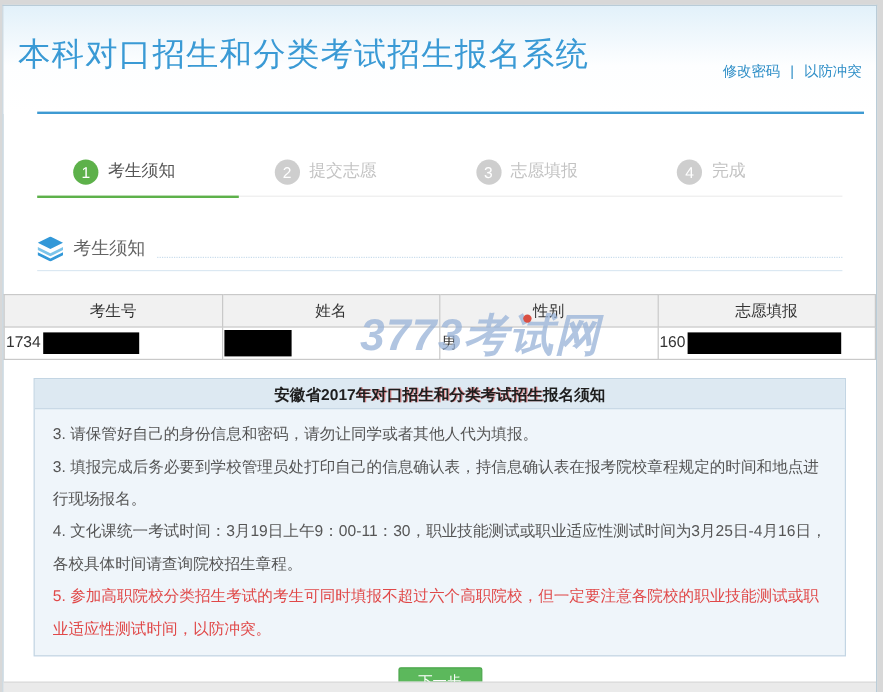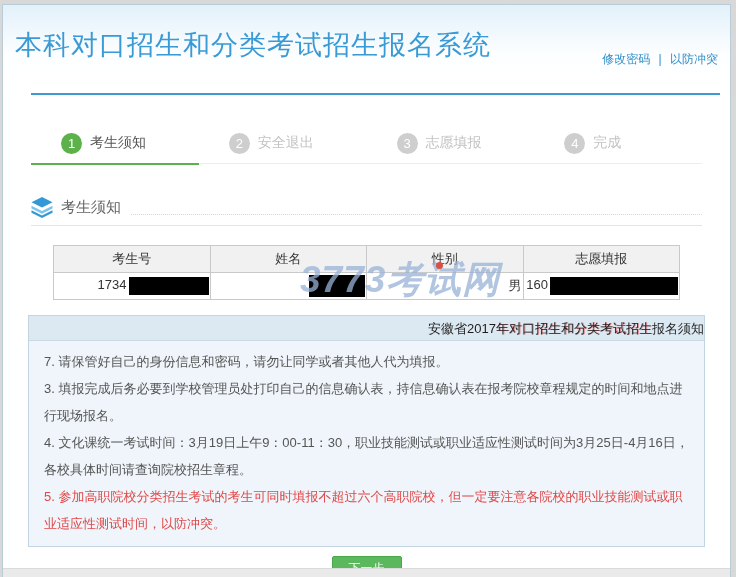--- a/index.html
+++ b/index.html
@@ -31,33 +31,33 @@
   .step.active .step-circle { background:#5db14a; }
   .step-label { margin-left:8px; font-size:14px; color:#c3c3c3; }
   .step.active .step-label { color:#555; }
   
   .section-head { display:flex; align-items:center; margin:30px 28px 0; height:26px; }
   .layers-icon { width:22px; height:21px; flex:none; }
   .section-title { margin-left:8px; font-size:15px; color:#646464; }
   .dotlead { flex:1; border-bottom:1px dotted #c9dcec; margin-left:10px; align-self:flex-end; margin-bottom:5px; }
   .section-rule { margin:5px 28px 0; border-bottom:1px solid #dbe8f2; }
   
-  .info-table { width:627px; margin:19px auto 0; border-collapse:collapse; table-layout:fixed; }
+  .info-table { width:727px; margin:19px auto 0; border-collapse:collapse; table-layout:fixed; }
   .info-table th { background:#f1f1f1; border:1px solid #c9c9c9; height:27px;
     font-size:13px; font-weight:normal; color:#333; text-align:center; }
   .info-table td { border:1px solid #c9c9c9; height:27px; background:#fff;
-    font-size:13px; color:#333; text-align:right; vertical-align:middle; }
+    font-size:13px; color:#333; text-align:left; vertical-align:middle; }
   .redact { display:inline-block; background:#000; vertical-align:middle; }
   .r1 { width:80px; height:18px; margin-left:2px; }
   .r2 { width:56px; height:22px; }
   .r3 { width:128px; height:18px; margin-left:2px; }
   
   .notice-box { margin:15px 25px 0; border:1px solid #c3d5e3; background:#eff5fa; }
   .notice-title { height:25px; line-height:25px; background:#dde9f2; border-bottom:1px solid #c9d9e6;
-    text-align:right; font-size:13px; font-weight:normal; color:#1e1e1e; }
+    text-align:center; font-size:13px; font-weight:bold; color:#1e1e1e; }
   .redfringe { text-shadow:1px 0 0 rgba(221,57,57,0.55); }
   .notice-body { padding:7px 15px 9px; font-size:13px; line-height:27px; color:#555; }
   .notice-body p { margin:0; }
   .notice-body p.red { color:#e04848; }
   
   .next-btn { display:block; margin:9px auto 0; width:70px; height:24px;
     background:#5cb85c; border:1px solid #4ca64c; border-radius:2px;
     color:#fff; font-size:12px; cursor:pointer; font-family:inherit; }
   .footer-strip { position:absolute; left:0; right:0; bottom:0; height:9px;
     background:#eaeaea; border-top:1px solid #dadada; }
@@ -82,21 +82,21 @@
     <div class="header-rule"></div>
   </div>
 
   <div class="steps">
     <div class="step active">
       <span class="step-circle">1</span>
       <span class="step-label">考生须知</span>
     </div>
     <div class="step">
       <span class="step-circle">2</span>
-      <span class="step-label">安全退出</span>
+      <span class="step-label">提交志愿</span>
     </div>
     <div class="step">
       <span class="step-circle">3</span>
       <span class="step-label">志愿填报</span>
     </div>
     <div class="step">
       <span class="step-circle">4</span>
       <span class="step-label">完成</span>
     </div>
   </div>
@@ -131,21 +131,21 @@
         <td><span>160</span><span class="redact r3"></span></td>
       </tr>
     </tbody>
   </table>
 
   <div class="notice-box">
     <div class="notice-title">
       <span>安徽省2017</span><span class="redfringe">年对口招生和分类考试招生</span><span>报名须知</span>
     </div>
     <div class="notice-body">
-      <p>7. 请保管好自己的身份信息和密码，请勿让同学或者其他人代为填报。</p>
+      <p>3. 请保管好自己的身份信息和密码，请勿让同学或者其他人代为填报。</p>
       <p>3. 填报完成后务必要到学校管理员处打印自己的信息确认表，持信息确认表在报考院校章程规定的时间和地点进行现场报名。</p>
       <p>4. 文化课统一考试时间：3月19日上午9：00-11：30，职业技能测试或职业适应性测试时间为3月25日-4月16日，各校具体时间请查询院校招生章程。</p>
       <p class="red">5. 参加高职院校分类招生考试的考生可同时填报不超过六个高职院校，但一定要注意各院校的职业技能测试或职业适应性测试时间，以防冲突。</p>
     </div>
   </div>
 
   <button class="next-btn">下一步</button>
 
   <div class="footer-strip"></div>
 

